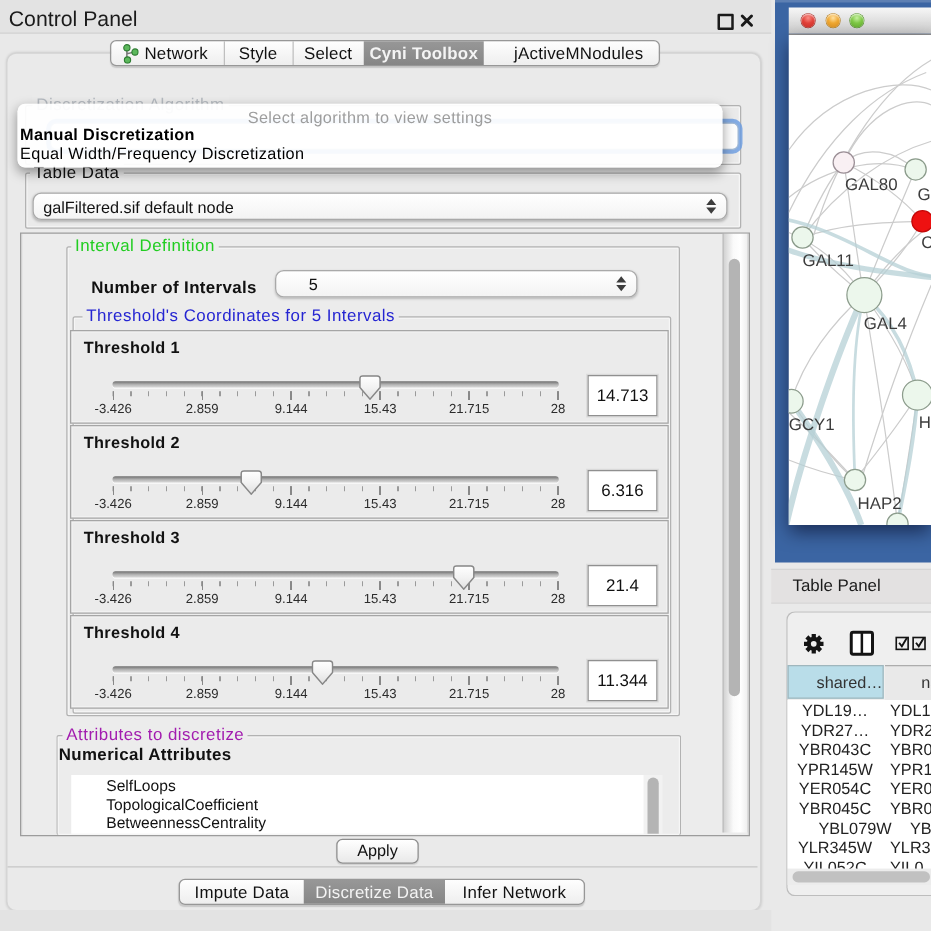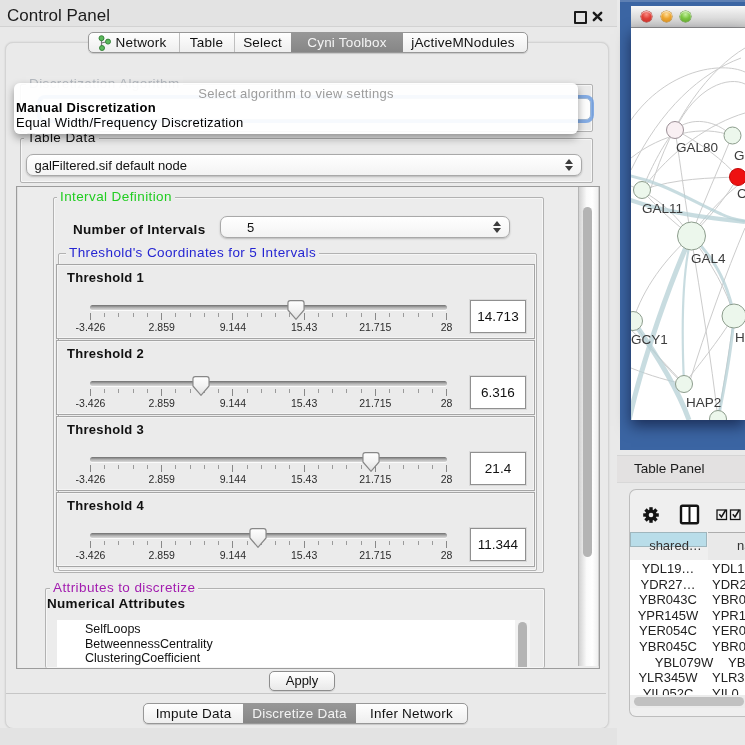--- a/index.html
+++ b/index.html
@@ -55,21 +55,21 @@
 #popup .n{position:absolute;left:2px;top:32px;font-size:13px;letter-spacing:0.3px;color:#000;}
 #dacombo{left:40px;top:98px;width:549px;height:20px;background:#fdfdfd;border:1px solid #9fb7d4;border-radius:5px;box-shadow:0 0 0 3px rgba(105,155,225,0.8);}
 
 #blue{left:620px;top:0;width:125px;height:450px;background:#3b65a3;box-shadow:inset 0 2px 0 rgba(255,255,255,0.18);}
 #mactitle{left:631px;top:6px;width:114px;height:21px;background:linear-gradient(#f7f7f7,#c9c9c9);border-bottom:1px solid #8e8e8e;}
 .tl-btn{position:absolute;top:11px;width:11px;height:11px;border-radius:50%;}
 #canvas{left:631px;top:28px;width:114px;height:392px;background:#fff;box-shadow:0 6px 14px rgba(0,0,25,0.55);}
 #tp-bar{left:617px;top:455px;width:128px;height:26px;background:#e3e1e1;border-top:1px solid #d5d5d5;border-bottom:1px solid #d8d8d8;}
 #tp-bar span{position:absolute;left:17px;top:5px;font-size:13.5px;color:#1b1b1b;}
 #tcard{left:629px;top:489px;width:117px;height:226px;background:#efefef;border:1px solid #bdbdbd;border-radius:7px 0 0 7px;border-right:none;}
-#thead1{left:630px;top:532px;width:77px;height:15px;background:#b9dde9;border:1px solid #9fb6bd;font-size:13px;color:#333;text-align:center;line-height:26px;text-indent:14px;box-sizing:border-box;}
+#thead1{left:630px;top:532px;width:77px;height:27px;background:#b9dde9;border:1px solid #9fb6bd;font-size:13px;color:#333;text-align:right;line-height:26px;text-indent:14px;box-sizing:border-box;}
 #thead2{left:708px;top:532px;width:37px;height:27px;background:#e9e9e9;border-top:1px solid #adadad;border-bottom:1px solid #adadad;font-size:13px;color:#333;}
 #tbody{left:630px;top:560px;width:115px;height:135px;background:#fff;font-size:13px;color:#222;overflow:hidden;}
 .trow{position:absolute;width:115px;height:15.6px;}
 .trow .c1{position:absolute;left:0;width:76px;text-align:center;}
 .trow .c2{position:absolute;left:82px;width:60px;}
 #hsb{left:630px;top:695px;width:115px;height:13px;background:#ececec;}
 #hsb div{position:absolute;left:4px;top:2px;width:110px;height:9px;background:#c1c1c1;border-radius:4.5px;}
 </style></head>
 <body>
 
@@ -77,25 +77,25 @@
     <span class="t">Control Panel</span>
   </div>
 <div class="abs" id="btn-sq"></div>
 <svg class="abs" style="left:592px;top:11px" width="11" height="11" viewBox="0 0 11 11">
     <path d="M1.8 1.8 L9.2 9.2 M9.2 1.8 L1.8 9.2" stroke="#1a1a1a" stroke-width="2.4" stroke-linecap="round"></path>
   </svg>
 <div class="abs" id="outer"></div>
 <div class="abs" id="below-left"></div>
 
 <div class="seg" id="toptabs">
-  <div class="sel" style="left:202px;width:112px;border-radius:0;">Cyni Toolbox</div>
+  <div class="sel" style="left:202px;width:96px;border-radius:0;font-weight:bold;">Cyni Toolbox</div>
   <div class="sp" style="left:90px"></div>
   <div class="sp" style="left:145px"></div>
   <div class="lbl" style="left:14px;width:76px;">Network</div>
-  <div class="lbl" style="left:90px;width:55px;">Table</div>
+  <div class="lbl" style="left:90px;width:55px;">Style</div>
   <div class="lbl" style="left:145px;width:57px;">Select</div>
   <div class="lbl" style="left:310px;width:128px;">jActiveMNodules</div>
   <svg style="position:absolute;left:8px;top:2px" width="14" height="16" viewBox="0 0 14 16">
     <path d="M4.5 3.5 V13 M4.5 8 L11 6.5" stroke="#777" stroke-width="1.2" fill="none"></path>
     <circle cx="4.5" cy="3.2" r="2.5" fill="#5cb85c" stroke="#2e7d32" stroke-width="0.9"></circle>
     <circle cx="11" cy="6.6" r="2.5" fill="#5cb85c" stroke="#2e7d32" stroke-width="0.9"></circle>
     <circle cx="5" cy="13" r="2.5" fill="#5cb85c" stroke="#2e7d32" stroke-width="0.9"></circle>
   </svg>
 </div>
 
@@ -215,20 +215,21 @@
     </svg>
   <div class="vbox">11.344</div>
 </div>
 
 <div class="grp" style="left:45px;top:588px;width:498px;height:79px;border-bottom:none;">
     <span style="left:4px;color:#a21caf;background:#ececec;">Attributes to discretize</span>
   </div>
 <div class="abs" style="left:47px;top:596px;font-size:13.5px;letter-spacing:0.3px;font-weight:bold;color:#111;">Numerical Attributes</div>
 <div class="abs" id="attrlist">
   <div>SelfLoops</div>
+  <div>TopologicalCoefficient</div>
   <div>BetweennessCentrality</div>
   <div>ClusteringCoefficient</div>
 </div>
 <div class="abs" id="alsb">
     <div></div>
   </div>
 <div class="abs" id="apply">Apply</div>
 <div class="abs" id="sep693"></div>
 
 <div class="seg" id="bottabs">

